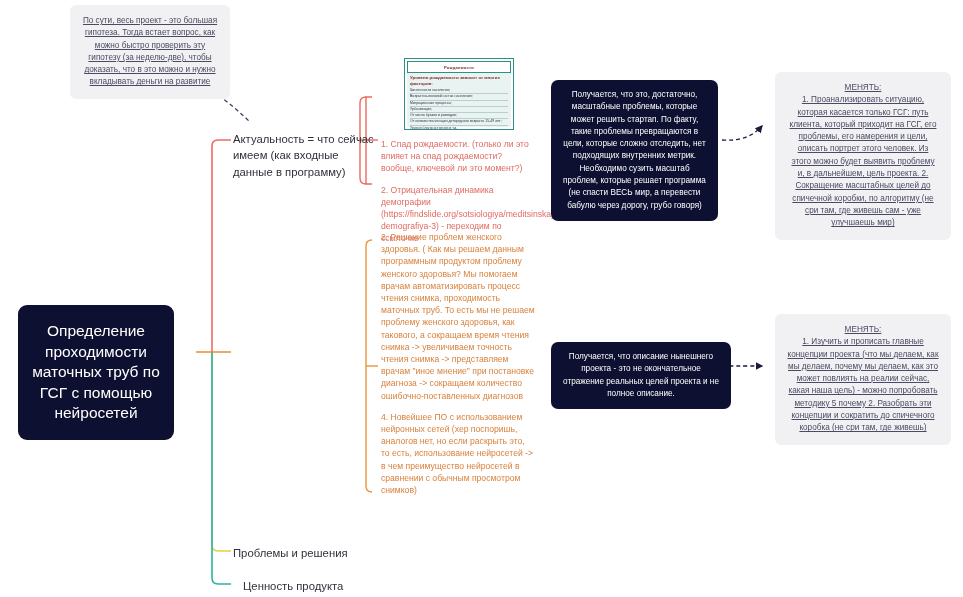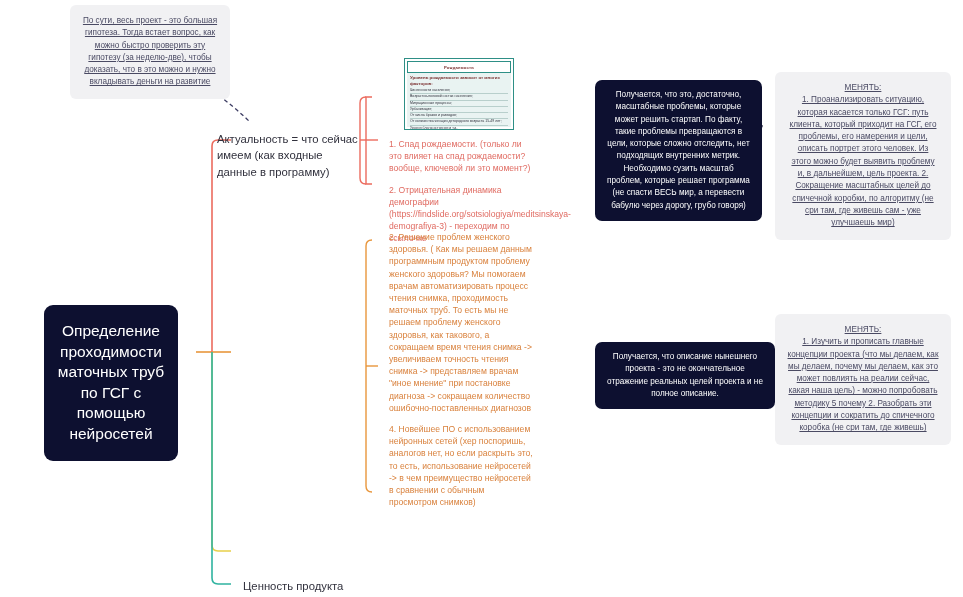--- a/index.html
+++ b/index.html
@@ -10,54 +10,54 @@
     overflow:hidden;
     position:relative;
     color:#2b2b3a;
   }
   #canvas{position:absolute;inset:0;}
   svg.links{position:absolute;left:0;top:0;width:963px;height:597px;pointer-events:none;}
 
   
   .root{
     position:absolute;
-    left:44px;top:305px;
-    width:134px;
+    left:18px;top:305px;
+    width:156px;
     padding:16px 10px;
     background:#0d1030;
     border-radius:9px;
     color:#ffffff;
     font-size:15.5px;
     line-height:1.33;
     text-align:center;
     box-sizing:border-box;
   }
 
   
   .branch-label{
     position:absolute;
     font-size:11.3px;
     line-height:1.45;
     color:#31313d;
   }
-  .b1{left:217px;top:131px;width:146px;}
+  .b1{left:233px;top:131px;width:146px;}
   .b2{left:233px;top:333px;width:150px;}
   .b3{left:233px;top:549px;width:150px;}
   .b4{left:243px;top:598px;width:150px;}
   .b3{top:549px;}
   .b4{top:598px;}
 
   
   .subblock{
     position:absolute;
     font-size:8.6px;
     line-height:1.42;
     width:152px;
   }
-  .subblock p{margin:0 0 9px 8px;}
+  .subblock p{margin:0 0 9px 0;}
   .subblock p:last-child{margin-bottom:0;}
   .red-text{color:#e06b62;}
   .orange-text{color:#d9813c;}
 
   .sb-actual{left:381px;top:138px;}
   .sb-desc{left:381px;top:231px;width:154px;}
 
   
   .slide{
     position:absolute;
@@ -104,21 +104,20 @@
   .callout{
     position:absolute;
     background:#0d1030;
     color:#ffffff;
     border-radius:7px;
     font-size:8.2px;
     line-height:1.5;
     text-align:center;
     box-sizing:border-box;
     padding:9px 11px;
-    margin-left:44px;
   }
   .co1{left:551px;top:80px;width:167px;}
   .co2{left:551px;top:342px;width:180px;}
 
   
   .note{
     position:absolute;
     background:#f1f1f3;
     color:#4a4a63;
     border-radius:6px;
@@ -169,20 +168,21 @@
     <defs>
       <marker id="arrow" markerWidth="7" markerHeight="7" refX="5" refY="3" orient="auto">
         <path d="M0,0 L6,3 L0,6 z" fill="#1b1b3a"></path>
       </marker>
     </defs>
   </svg>
 
   <div class="root">Определение проходимости маточных труб по ГСГ с помощью нейросетей</div>
 
   <div class="branch-label b1">Актуальность = что сейчас имеем (как входные данные в программу)</div>
+  <div class="branch-label b3" style="top:545px">Проблемы и решения</div>
   <div class="branch-label b4" style="top:578px">Ценность продукта</div>
 
   <div class="slide">
     <div class="slide-title">Рождаемость</div>
     <div class="slide-body">
       <div class="slide-sub">Уровень рождаемости зависит от многих факторов:</div>
       <div class="slide-li">Численности населения;</div>
       <div class="slide-li">Возрастно-половой состав населения;</div>
       <div class="slide-li">Миграционные процессы;</div>
       <div class="slide-li">Урбанизация;</div>

